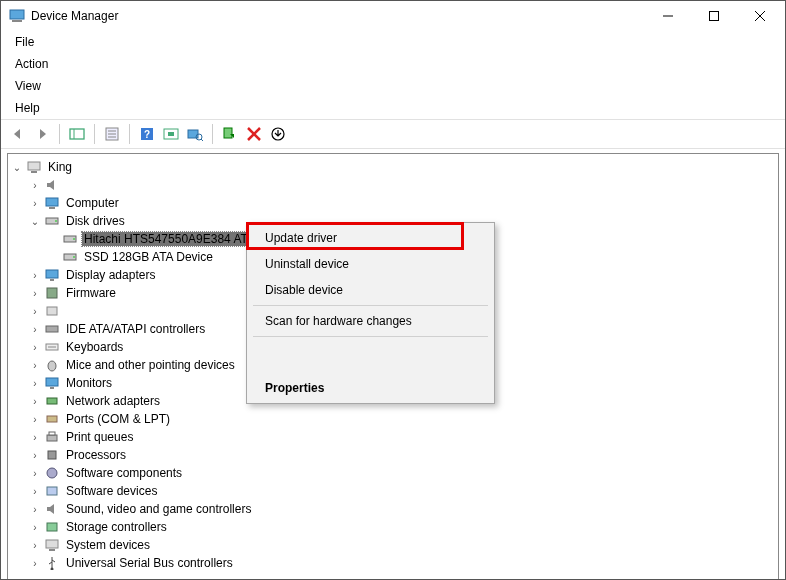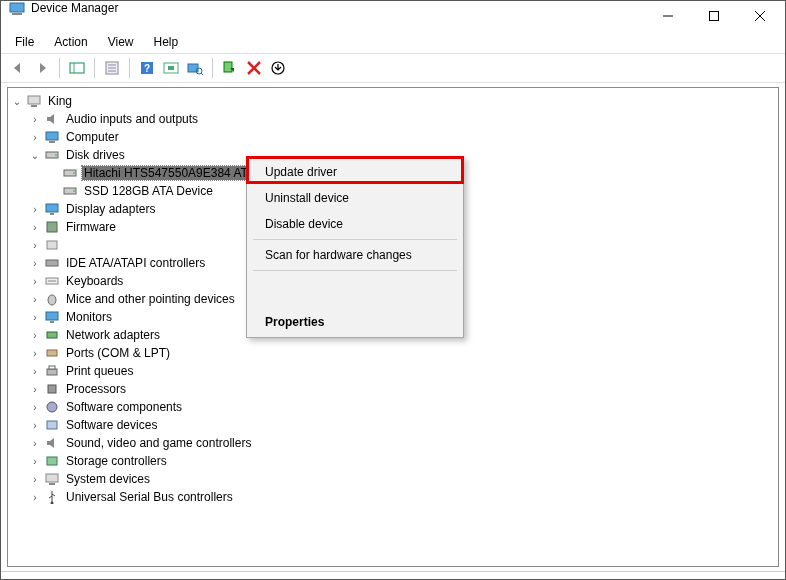--- a/index.html
+++ b/index.html
@@ -9,29 +9,30 @@
   font-size: 12px;
   background: #fff;
   color: #000;
   width: 786px;
   height: 580px;
   overflow: hidden;
   border: 1px solid #555;
 }
 .titlebar {
   display: flex;
+  align-items: center;
   height: 30px;
   padding: 0 2px 0 8px;
 }
 .titlebar .app-icon { width:16px; height:16px; margin-right:6px; display:flex; align-items:center; justify-content:center; }
 .titlebar .title { flex:1; font-size:12px; }
 .win-controls { display:flex; }
 .win-controls div { width:46px; height:30px; display:flex; align-items:center; justify-content:center; }
 .win-controls svg { stroke:#000; stroke-width:1; fill:none; }
-.menubar { display:flex; padding: 2px 6px; gap:4px; }
+.menubar { display:flex; padding: 2px 6px; gap:4px;flex-direction:column; }
 .menubar .menu-item { padding:2px 8px; }
 .toolbar {
   display:flex; align-items:center; gap:2px;
   padding: 3px 6px;
   border-top:1px solid #e1e1e1;
   border-bottom:1px solid #e1e1e1;
   height:30px;
 }
 .toolbar .tb-btn { width:22px; height:22px; display:flex; align-items:center; justify-content:center; }
 .toolbar .sep { width:1px; height:20px; background:#ccc; margin:0 4px; }
@@ -49,21 +50,21 @@
 .tree li { white-space:nowrap; }
 .row { display:flex; align-items:center; height:18px; }
 .twisty { width:14px; display:flex; justify-content:center; align-items:center; color:#555; font-size:10px; }
 .twisty.blank { visibility:hidden; }
 .node-icon { width:16px; height:16px; margin:0 4px 0 2px; display:flex; align-items:center; justify-content:center; }
 .label { padding:0 2px;text-align:center; }
 .label.selected { background:#737373; outline:1px dotted #888; }
 .context-menu {
   position:absolute;
   left:238px; top:68px;
-  width:218px;
+  width:249px;
   background:#f2f2f2;
   border:1px solid #a7a7a7;
   box-shadow:3px 3px 6px rgba(0,0,0,0.25);
   padding:2px;
 }
 .context-menu .cm-item { padding:6px 16px; font-size:12px; }
 .context-menu .cm-item.bold { font-weight:bold;margin-top:38px; }
 .context-menu .cm-sep { height:1px; background:#d0d0d0; margin:2px 4px; }
 .highlight-box {
   position:absolute;
@@ -200,21 +201,20 @@
       </div>
       <ul>
         <li>
             <div class="row">
               <span class="twisty">›</span>
               <span class="node-icon">
                 <svg width="14" height="14">
                   <path d="M2 5h3l4-3v10l-4-3H2z" fill="#888"></path>
                 </svg>
               </span>
-              <span class="label">Audio inputs and outputs</span>
             </div>
           </li>
         <li>
             <div class="row">
               <span class="twisty">›</span>
               <span class="node-icon">
                 <svg width="14" height="14">
                   <rect x="1" y="2" width="12" height="8" fill="#5aa7dd" stroke="#2b6ca1"></rect>
                   <rect x="4" y="11" width="6" height="2" fill="#888"></rect>
                 </svg>

